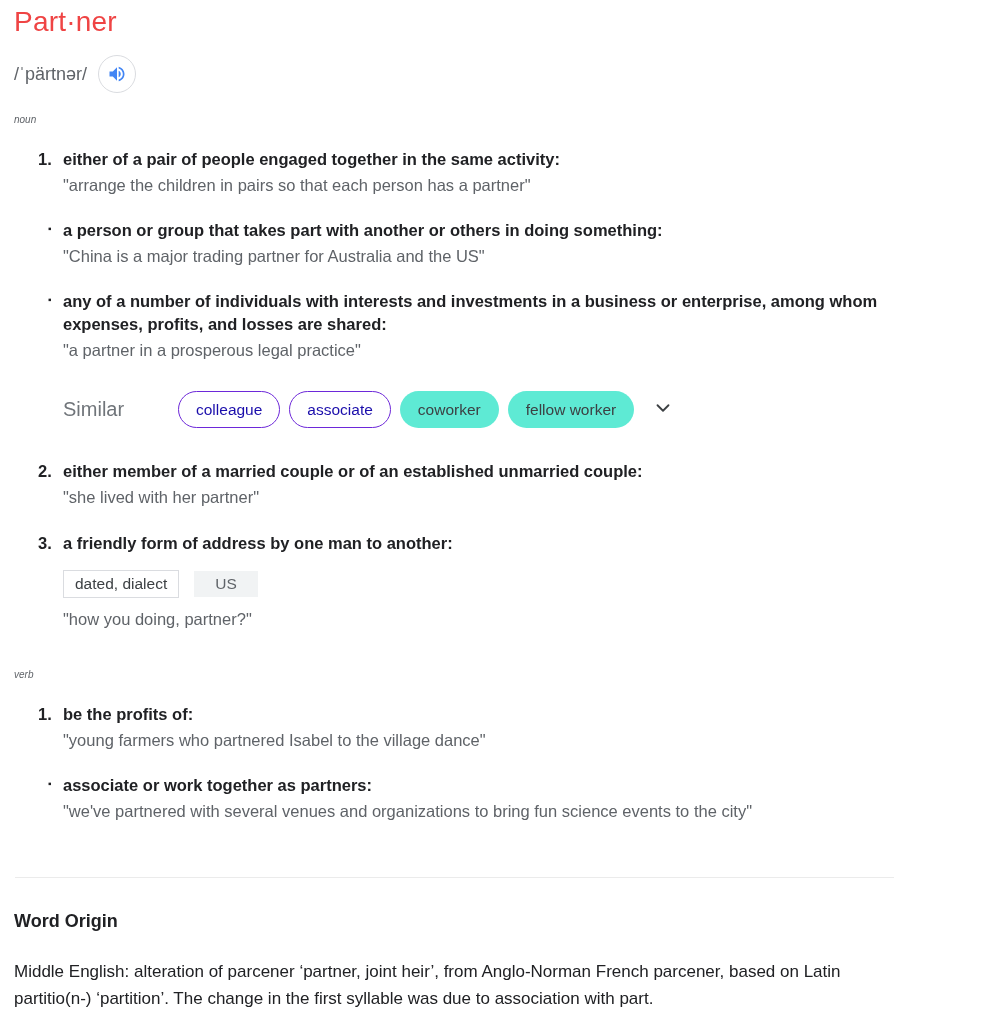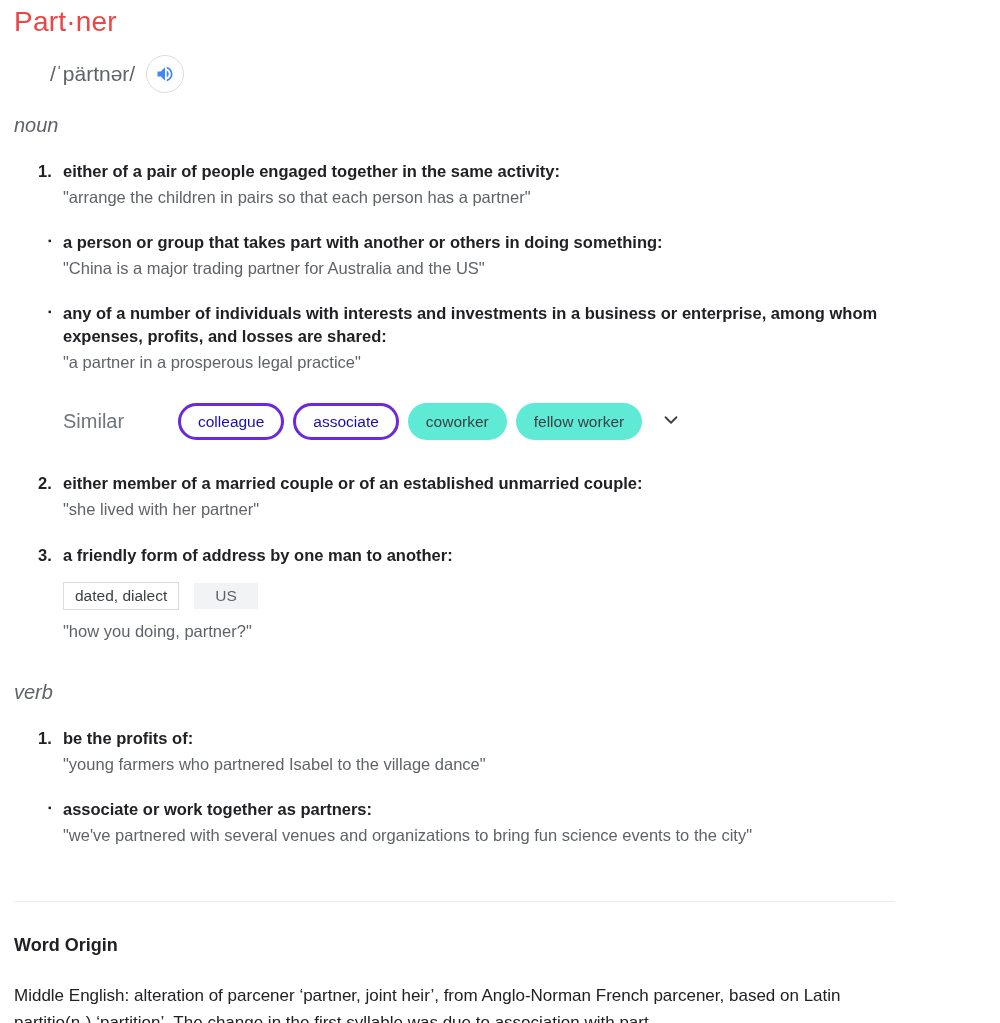--- a/index.html
+++ b/index.html
@@ -13,35 +13,35 @@
   .entry { width: 910px; padding: 6px 0 30px 14px; }
 
   
   .title {
     font-size: 28px;
     font-weight: 400;
     color: #ef4444;
     letter-spacing: 0.2px;
   }
   .pron-row { display: flex; align-items: center; margin-top: 17px; }
-  .pron { font-size: 21px; color: #5f6368; margin-left: 36px; }
+  .pron { font-size: 18px; color: #5f6368; }
   .audio-btn {
     width: 38px; height: 38px;
     margin-left: 11px;
     border: 1px solid #dadce0;
     border-radius: 50%;
     background: #fff;
     display: flex; align-items: center; justify-content: center;
     cursor: pointer;
   }
   .audio-btn svg { display: block; }
 
   .pos-label {
     font-style: italic;
-    font-size: 20px;
+    font-size: 10px;
     color: #5f6368;
     margin-top: 21px;
   }
 
   
   .defs { margin-left: 24px; }
   .def-item { display: flex; margin-top: 23px; }
   .def-num {
     flex: 0 0 25px;
     font-size: 16.5px;
@@ -79,21 +79,21 @@
   .chip {
     height: 37px;
     display: inline-flex; align-items: center;
     padding: 0 17px;
     border-radius: 19px;
     font-size: 15.5px;
     margin-right: 9px;
     cursor: pointer;
     white-space: nowrap;
   }
-  .chip.outlined { background: #fff; border: 3px solid #6d28d9; color: #1a0dab; }
+  .chip.outlined { background: #fff; border: 1px solid #6d28d9; color: #1a0dab; }
   .chip.filled { background: #5eead4; border: 1px solid transparent; color: #3c4043; }
   .expand-btn { background: none; border: none; margin-left: 5px; cursor: pointer; padding: 4px; display: flex; }
 
   
   .tags-row { display: flex; align-items: center; margin: 15px 0 10px; }
   .tag-outlined {
     border: 1px solid #dadce0;
     background: #fff;
     color: #3c4043;
     font-size: 15.5px;

